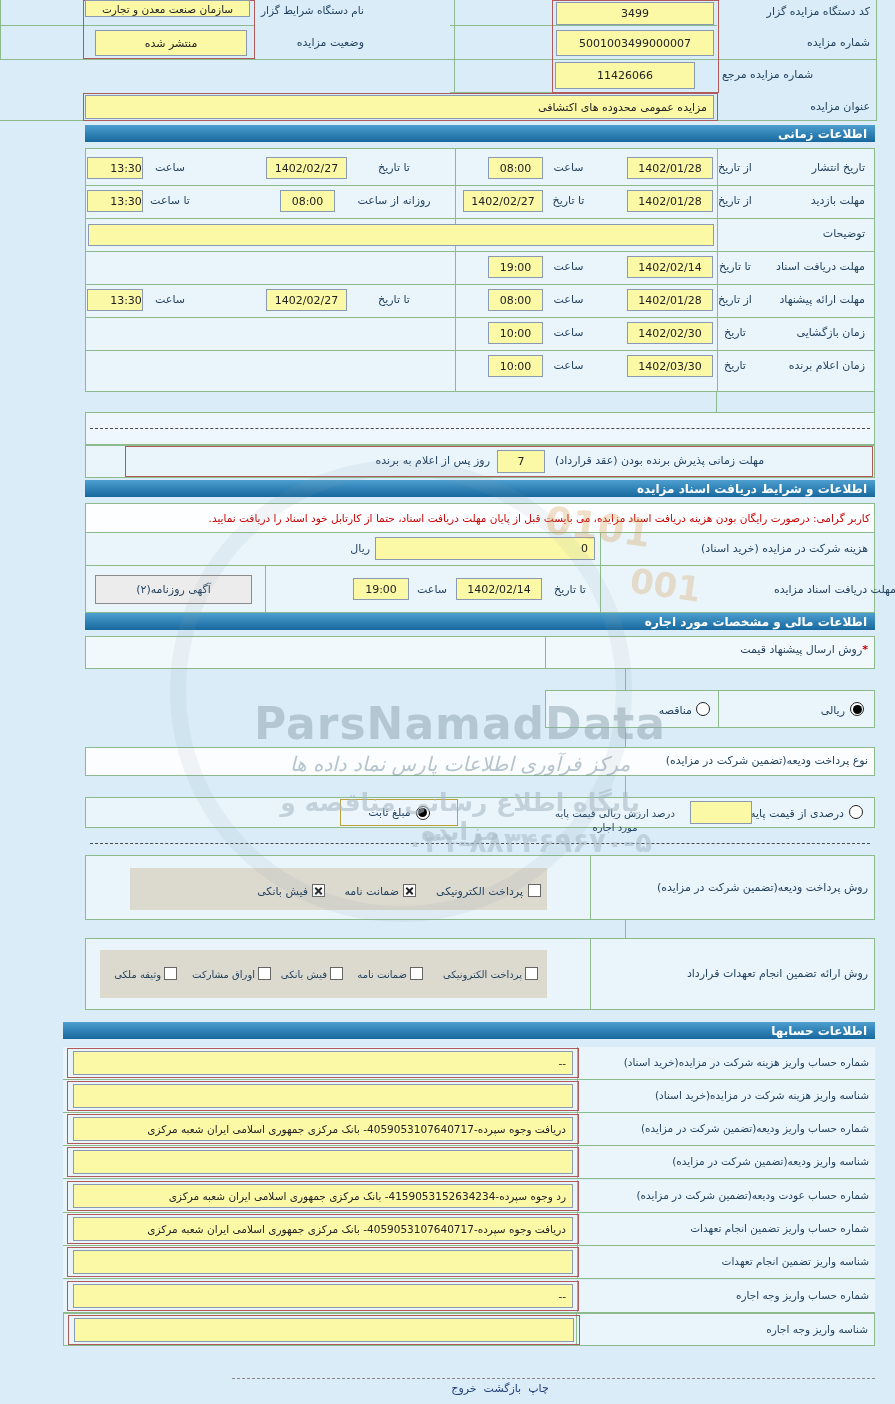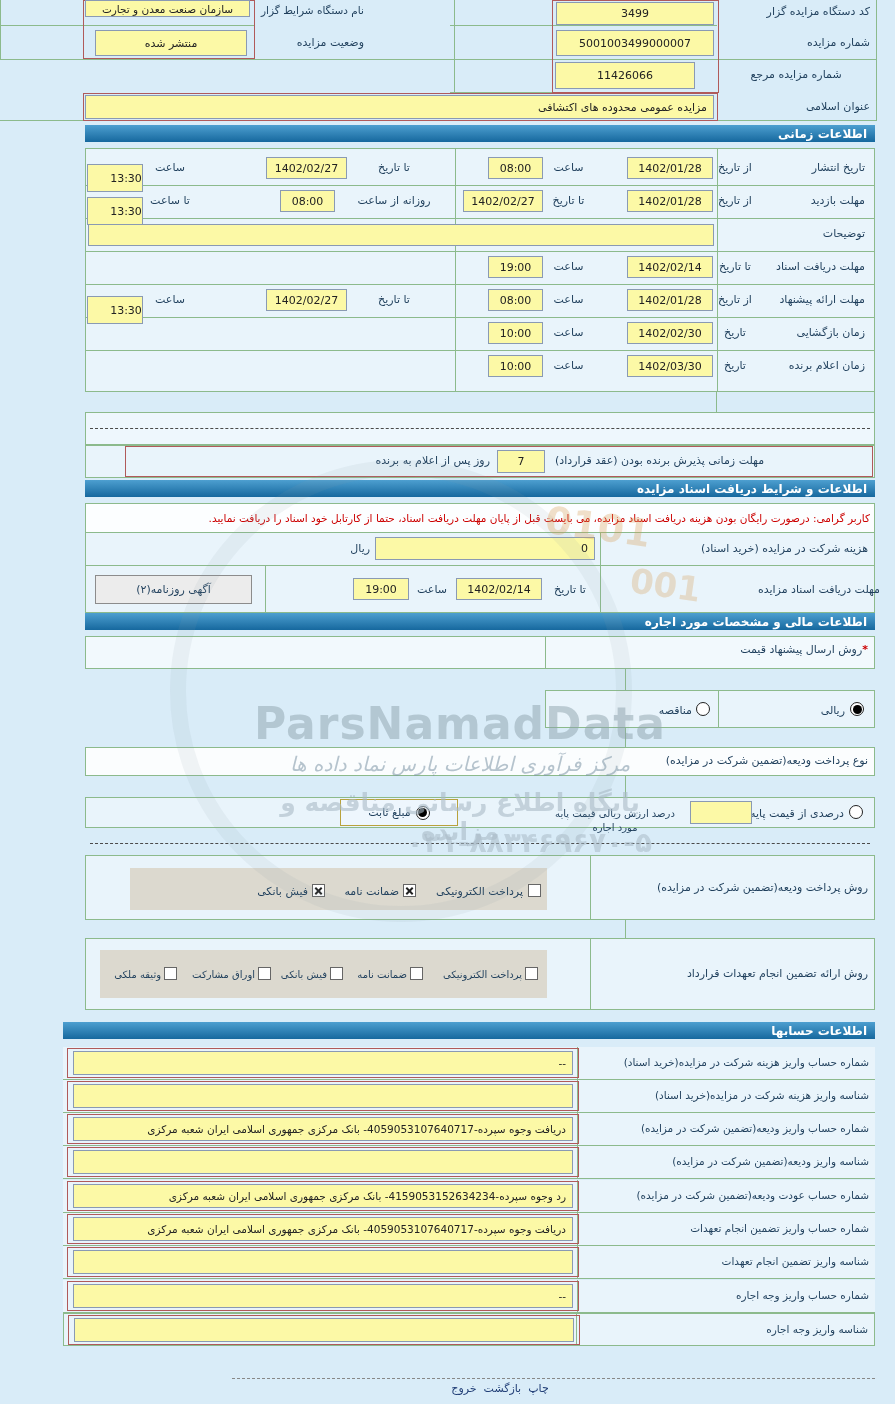--- a/index.html
+++ b/index.html
@@ -27,21 +27,21 @@
   .trow .tl{position:absolute;right:10px;top:9px;width:146px;text-align:right;}
   .trow .s1{position:absolute;right:118px;top:9px;width:44px;text-align:center;}
   .trow .b1{right:162px;top:5px;width:86px;height:22px;}
   .trow .s2{position:absolute;right:283px;top:9px;width:47px;text-align:center;}
   .trow .b2{right:332px;top:5px;width:55px;height:22px;}
   .trow .b2d{right:332px;top:5px;width:80px;height:22px;}
   .trow .s3{position:absolute;right:435px;top:9px;width:92px;text-align:center;}
   .trow .b3{right:528px;top:5px;width:81px;height:22px;}
   .trow .b3s{right:540px;top:5px;width:55px;height:22px;}
   .trow .s4{position:absolute;right:682px;top:9px;width:46px;text-align:center;}
-  .trow .b4{right:732px;top:12px;width:56px;height:28px;padding-left:22px;}
+  .trow .b4{right:732px;top:5px;width:56px;height:22px;padding-left:22px;}
   .trow .bigbox{right:161px;top:6px;width:626px;height:22px;}
   .arow{position:absolute;left:63px;width:812px;height:33px;border-bottom:1px solid #8cba8c;box-sizing:border-box;background:#e9f4fb;}
   .arow .albl{position:absolute;right:6px;top:9px;width:290px;text-align:right;font-size:10.5px;}
   .arow .ared{position:absolute;left:4px;top:1px;width:512px;height:30px;border:1px solid #b05a5a;box-sizing:border-box;}
   .arow .aval{left:10px;top:4px;width:500px;height:24px;justify-content:flex-start;padding-right:6px;font-size:10.5px;}
   .arow .asep{position:absolute;right:297px;top:0;bottom:0;width:1px;background:#8cba8c;}
   .wm{position:absolute;pointer-events:none;}
   .req{color:#c00;font-weight:bold;}
   .flink{color:#223f77;cursor:pointer;font-size:11px;}
 </style>
@@ -65,24 +65,24 @@
   <div class="lbl" style="left:722px;top:5px;width:148px;text-align:right">کد دستگاه مزایده گزار</div>
   <div class="ybox" style="left:556px;top:2px;width:158px;height:23px">3499</div>
   <div class="lbl" style="left:256px;top:3px;width:108px;text-align:right;font-size:10.5px">نام دستگاه شرایط گزار</div>
   <div class="ybox" style="left:85px;top:0;width:165px;height:17px;font-size:10.5px">سازمان صنعت معدن و تجارت</div>
 
   <div class="lbl" style="left:722px;top:36px;width:148px;text-align:right">شماره مزایده</div>
   <div class="ybox" style="left:556px;top:30px;width:158px;height:26px">5001003499000007</div>
   <div class="lbl" style="left:283px;top:36px;width:81px;text-align:right">وضعیت مزایده</div>
   <div class="ybox" style="left:95px;top:30px;width:152px;height:26px">منتشر شده</div>
 
-  <div class="lbl" style="left:722px;top:68px;width:148px;text-align:center">شماره مزایده مرجع</div>
+  <div class="lbl" style="left:722px;top:68px;width:148px;text-align:left">شماره مزایده مرجع</div>
   <div class="ybox" style="left:555px;top:62px;width:140px;height:27px">11426066</div>
 
-  <div class="lbl" style="left:722px;top:100px;width:148px;text-align:right">عنوان اسلامی</div>
+  <div class="lbl" style="left:722px;top:100px;width:148px;text-align:right">عنوان مزایده</div>
   <div class="ybox tr" style="left:85px;top:95px;width:629px;height:24px">مزایده عمومی محدوده های اکتشافی</div>
 
   <div class="hdr" style="left:85px;top:125px;width:790px">اطلاعات زمانی</div>
 
   <div class="sect" style="left:85px;top:148px;width:790px;height:244px"></div>
   <div class="grn" style="left:455px;top:148px;width:1px;height:244px"></div>
   <div class="grn" style="left:717px;top:148px;width:1px;height:244px"></div>
   <div class="grn" style="left:85px;top:185px;width:790px;height:1px"></div>
   <div class="grn" style="left:85px;top:218px;width:790px;height:1px"></div>
   <div class="grn" style="left:85px;top:251px;width:790px;height:1px"></div>
@@ -173,21 +173,21 @@
 
   <div class="sect" style="left:85px;top:532px;width:790px;height:34px"></div>
   <div class="grn" style="left:600px;top:532px;width:1px;height:34px"></div>
   <div class="lbl" style="left:605px;top:542px;width:263px;text-align:right">هزینه شرکت در مزایده (خرید اسناد)</div>
   <div class="ybox tr" style="left:375px;top:537px;width:220px;height:23px">0</div>
   <div class="lbl" style="left:332px;top:542px;width:38px">ریال</div>
 
   <div class="sect" style="left:85px;top:565px;width:790px;height:48px"></div>
   <div class="grn" style="left:600px;top:565px;width:1px;height:48px"></div>
   <div class="grn" style="left:265px;top:565px;width:1px;height:48px"></div>
-  <div class="lbl" style="left:632px;top:583px;width:248px;text-align:right">مهلت دریافت اسناد مزایده</div>
+  <div class="lbl" style="left:648px;top:583px;width:248px;text-align:right">مهلت دریافت اسناد مزایده</div>
   <div class="lbl" style="left:546px;top:583px;width:48px;text-align:center">تا تاریخ</div>
   <div class="ybox" style="left:456px;top:578px;width:86px;height:22px">1402/02/14</div>
   <div class="lbl" style="left:412px;top:583px;width:40px;text-align:center">ساعت</div>
   <div class="ybox" style="left:353px;top:578px;width:56px;height:22px">19:00</div>
   <div class="btn" style="left:95px;top:575px;width:155px;height:27px">آگهی روزنامه(۲)</div>
 
   <div class="hdr" style="left:85px;top:613px;width:790px">اطلاعات مالی و مشخصات مورد اجاره</div>
 
   <div class="sect" style="left:85px;top:636px;width:790px;height:33px;background:#f2f9fd"></div>
   <div class="grn" style="left:545px;top:636px;width:1px;height:33px"></div>

